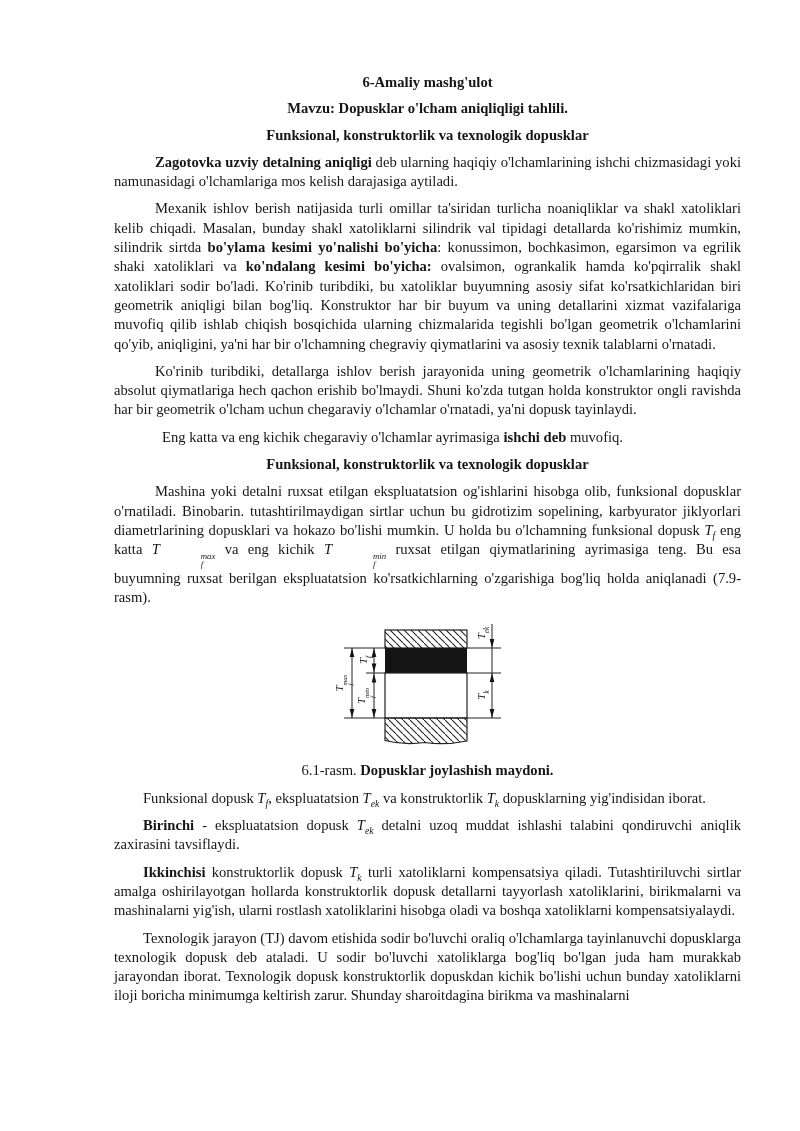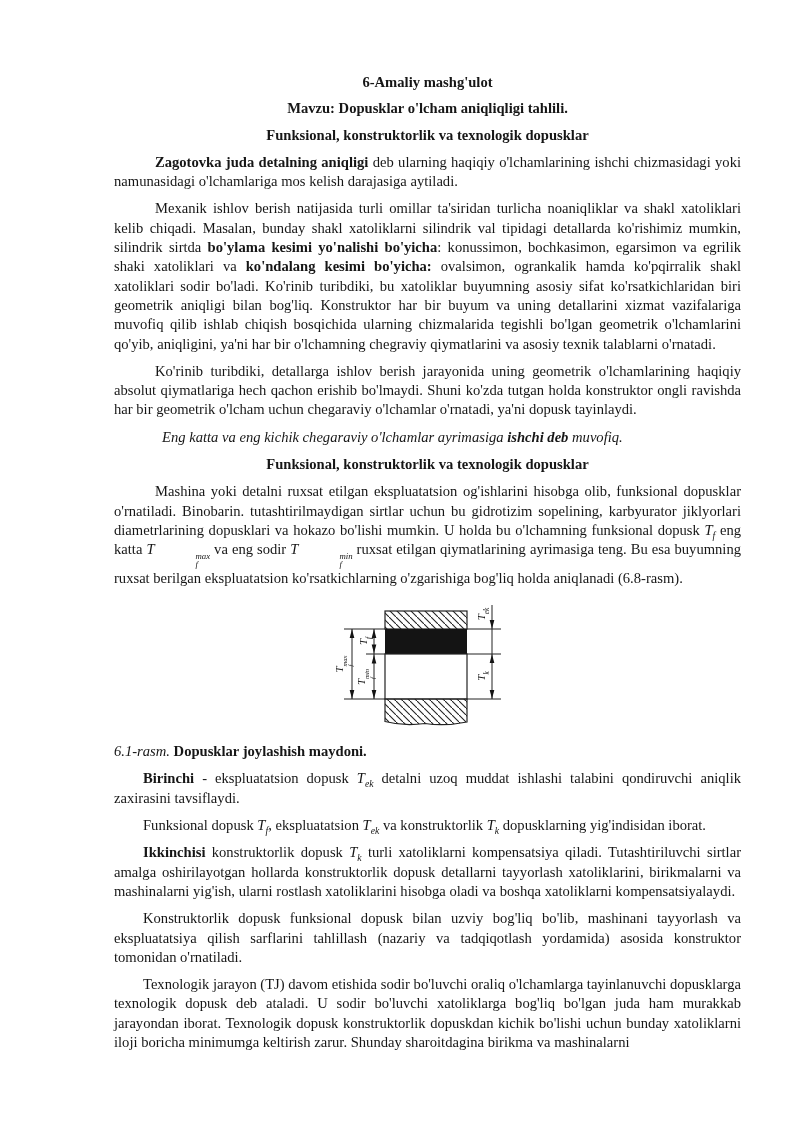--- a/index.html
+++ b/index.html
@@ -8,23 +8,23 @@
     font-family:"Liberation Serif","DejaVu Serif",serif;
     color:#161616;font-size:14.6px;line-height:19.3px;
   }
   .page{width:800px;height:1131px;position:relative;background:#fff;}
   .content{margin-left:114px;width:627px;padding-top:66px;}
   p{margin:0;}
   .title{text-align:center;font-weight:bold;margin:7px 0;}
   .para{text-align:justify;text-indent:41px;margin:8px 0;}
   .para2{text-align:justify;text-indent:29px;margin:8px 0;}
   .em{text-indent:48px;margin:8px 0;}
-  .caption{margin:8px 0;}
+  .caption{text-align:center;margin:8px 0;}
   .b{font-weight:bold;}
-  .i{font-style:italic;}
+  .i{}
   sub{line-height:0;}
   
   .mt{white-space:nowrap;font-style:italic;}
   .mt .mb{font-style:italic;}
   .mt sub{font-size:0.66em;font-style:italic;}
   .stk{display:inline-flex;flex-direction:column;align-items:flex-start;
        font-size:0.6em;line-height:0.9em;vertical-align:-0.55em;font-style:italic;}
   .stk span{display:block;}
   
   .fig{position:relative;width:260px;height:138px;margin:2px 0 0 170px;}
@@ -38,32 +38,32 @@
 </head>
 <body>
 
 <div class="page">
   <div class="content">
 
     <div id="flow-before">
         <p class="title"><span>6-Amaliy mashg'ulot</span></p>
         <p class="title"><span>Mavzu: Dopusklar o'lcham aniqliqligi tahlili.</span></p>
         <p class="title"><span>Funksional, konstruktorlik va texnologik dopusklar</span></p>
-        <p class="para"><span class="b">Zagotovka juda detalning aniqligi</span><span> deb ularning haqiqiy o'lchamlarining ishchi chizmasidagi yoki namunasidagi o'lchamlariga mos kelish darajasiga aytiladi.</span></p>
+        <p class="para"><span class="b">Zagotovka uzviy detalning aniqligi</span><span> deb ularning haqiqiy o'lchamlarining ishchi chizmasidagi yoki namunasidagi o'lchamlariga mos kelish darajasiga aytiladi.</span></p>
         <p class="para"><span>Mexanik ishlov berish natijasida turli omillar ta'siridan turlicha noaniqliklar va shakl xatoliklari kelib chiqadi. Masalan, bunday shakl xatoliklarni silindrik val tipidagi detallarda ko'rishimiz mumkin, silindrik sirtda </span><span class="b">bo'ylama kesimi yo'nalishi bo'yicha</span><span>: konussimon, bochkasimon, egarsimon va egrilik shaki xatoliklari va </span><span class="b">ko'ndalang kesimi bo'yicha:</span><span> ovalsimon, ogrankalik hamda ko'pqirralik shakl xatoliklari sodir bo'ladi. Ko'rinib turibdiki, bu xatoliklar buyumning asosiy sifat ko'rsatkichlaridan biri geometrik aniqligi bilan bog'liq. Konstruktor har bir buyum va uning detallarini xizmat vazifalariga muvofiq qilib ishlab chiqish bosqichida ularning chizmalarida tegishli bo'lgan geometrik o'lchamlarini qo'yib, aniqligini, ya'ni har bir o'lchamning chegraviy qiymatlarini va asosiy texnik talablarni o'rnatadi.</span></p>
         <p class="para"><span>Ko'rinib turibdiki, detallarga ishlov berish jarayonida uning geometrik o'lchamlarining haqiqiy absolut qiymatlariga hech qachon erishib bo'lmaydi. Shuni ko'zda tutgan holda konstruktor ongli ravishda har bir geometrik o'lcham uchun chegaraviy o'lchamlar o'rnatadi, ya'ni dopusk tayinlaydi.</span></p>
         <p class="em"><span class="i">Eng katta va eng kichik chegaraviy o'lchamlar ayrimasiga </span><span class="b i">ishchi deb</span><span class="i"> muvofiq.</span></p>
         <p class="title"><span>Funksional, konstruktorlik va texnologik dopusklar</span></p>
         <p class="para"><span>Mashina yoki detalni ruxsat etilgan ekspluatatsion og'ishlarini hisobga olib, funksional dopusklar o'rnatiladi. Binobarin. tutashtirilmaydigan sirtlar uchun bu gidrotizim sopelining, karbyurator jiklyorlari diametrlarining dopusklari va hokazo bo'lishi mumkin. U holda bu o'lchamning funksional dopusk </span><span class="mt"><span class="mb">T</span><sub>f</sub></span><span> eng katta </span><span class="mt"><span class="mb">T</span><span class="stk">
               <span>max</span>
               <span>f</span>
-            </span></span><span> va eng sodir </span><span class="mt"><span class="mb">T</span><span class="stk">
+            </span></span><span> va eng kichik </span><span class="mt"><span class="mb">T</span><span class="stk">
               <span>min</span>
               <span>f</span>
-            </span></span><span> ruxsat etilgan qiymatlarining ayrimasiga teng. Bu esa buyumning ruxsat berilgan ekspluatatsion ko'rsatkichlarning o'zgarishiga bog'liq holda aniqlanadi (6.8-rasm).</span></p>
+            </span></span><span> ruxsat etilgan qiymatlarining ayrimasiga teng. Bu esa buyumning ruxsat berilgan ekspluatatsion ko'rsatkichlarning o'zgarishiga bog'liq holda aniqlanadi (7.9-rasm).</span></p>
       </div>
 
     <div class="fig" id="figure-box">
       <svg width="260" height="138" viewBox="0 0 260 138">
         <defs>
           <pattern id="hatch" width="7" height="7" patternUnits="userSpaceOnUse">
             <path d="M-1,-1 L8,8" stroke="#222" stroke-width="1.1"></path>
           </pattern>
         </defs>
 
@@ -108,21 +108,20 @@
         <div class="figlabel" style="left: 80px; top: 81px;"><span class="mt"><span class="mb">T</span><span class="stk">
               <span>min</span>
               <span>f</span>
             </span></span></div>
         <div class="figlabel" style="left: 198px; top: 18px;"><span class="mt"><span class="mb">T</span><sub>ek</sub></span></div>
         <div class="figlabel" style="left: 198px; top: 80px;"><span class="mt"><span class="mb">T</span><sub>k</sub></span></div>
       </div>
 
     <div id="flow-after">
         <p class="caption"><span class="i">6.1-rasm.</span><span> </span><span class="b">Dopusklar joylashish maydoni.</span></p>
+        <p class="para2"><span>Funksional dopusk </span><span class="mt"><span class="mb">T</span><sub>f</sub></span><span>, ekspluatatsion </span><span class="mt"><span class="mb">T</span><sub>ek</sub></span><span> va konstruktorlik </span><span class="mt"><span class="mb">T</span><sub>k</sub></span><span> dopusklarning yig'indisidan iborat.</span></p>
         <p class="para2"><span class="b">Birinchi</span><span> - ekspluatatsion dopusk </span><span class="mt"><span class="mb">T</span><sub>ek</sub></span><span> detalni uzoq muddat ishlashi talabini qondiruvchi aniqlik zaxirasini tavsiflaydi.</span></p>
-        <p class="para2"><span>Funksional dopusk </span><span class="mt"><span class="mb">T</span><sub>f</sub></span><span>, ekspluatatsion </span><span class="mt"><span class="mb">T</span><sub>ek</sub></span><span> va konstruktorlik </span><span class="mt"><span class="mb">T</span><sub>k</sub></span><span> dopusklarning yig'indisidan iborat.</span></p>
         <p class="para2"><span class="b">Ikkinchisi</span><span> konstruktorlik dopusk </span><span class="mt"><span class="mb">T</span><sub>k</sub></span><span> turli xatoliklarni kompensatsiya qiladi. Tutashtiriluvchi sirtlar amalga oshirilayotgan hollarda konstruktorlik dopusk detallarni tayyorlash xatoliklarini, birikmalarni va mashinalarni yig'ish, ularni rostlash xatoliklarini hisobga oladi va boshqa xatoliklarni kompensatsiyalaydi.</span></p>
-        <p class="para2"><span>Konstruktorlik dopusk funksional dopusk bilan uzviy bog'liq bo'lib, mashinani tayyorlash va ekspluatatsiya qilish sarflarini tahlillash (nazariy va tadqiqotlash yordamida) asosida konstruktor tomonidan o'rnatiladi.</span></p>
         <p class="para2"><span>Texnologik jarayon (TJ) davom etishida sodir bo'luvchi oraliq o'lchamlarga tayinlanuvchi dopusklarga texnologik dopusk deb ataladi. U sodir bo'luvchi xatoliklarga bog'liq bo'lgan juda ham murakkab jarayondan iborat. Texnologik dopusk konstruktorlik dopuskdan kichik bo'lishi uchun bunday xatoliklarni iloji boricha minimumga keltirish zarur. Shunday sharoitdagina birikma va mashinalarni</span></p>
       </div>
 
   </div>
 </div>
 
 </body></html>

